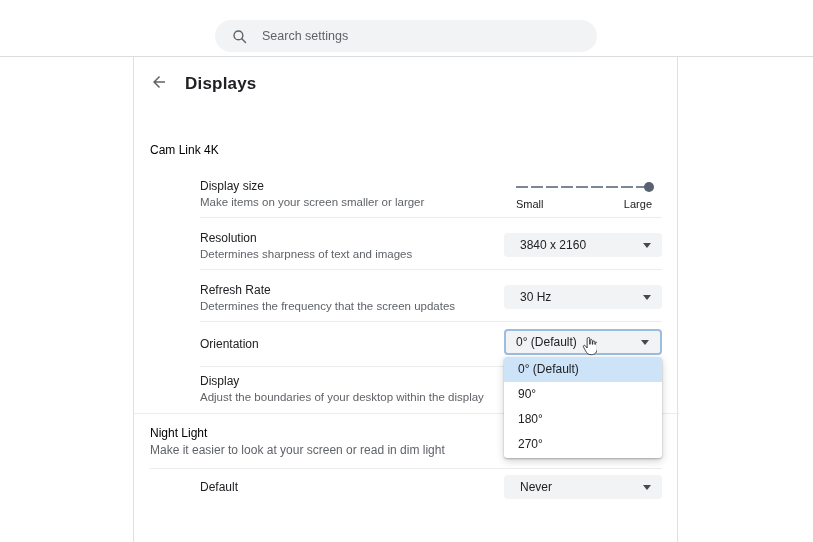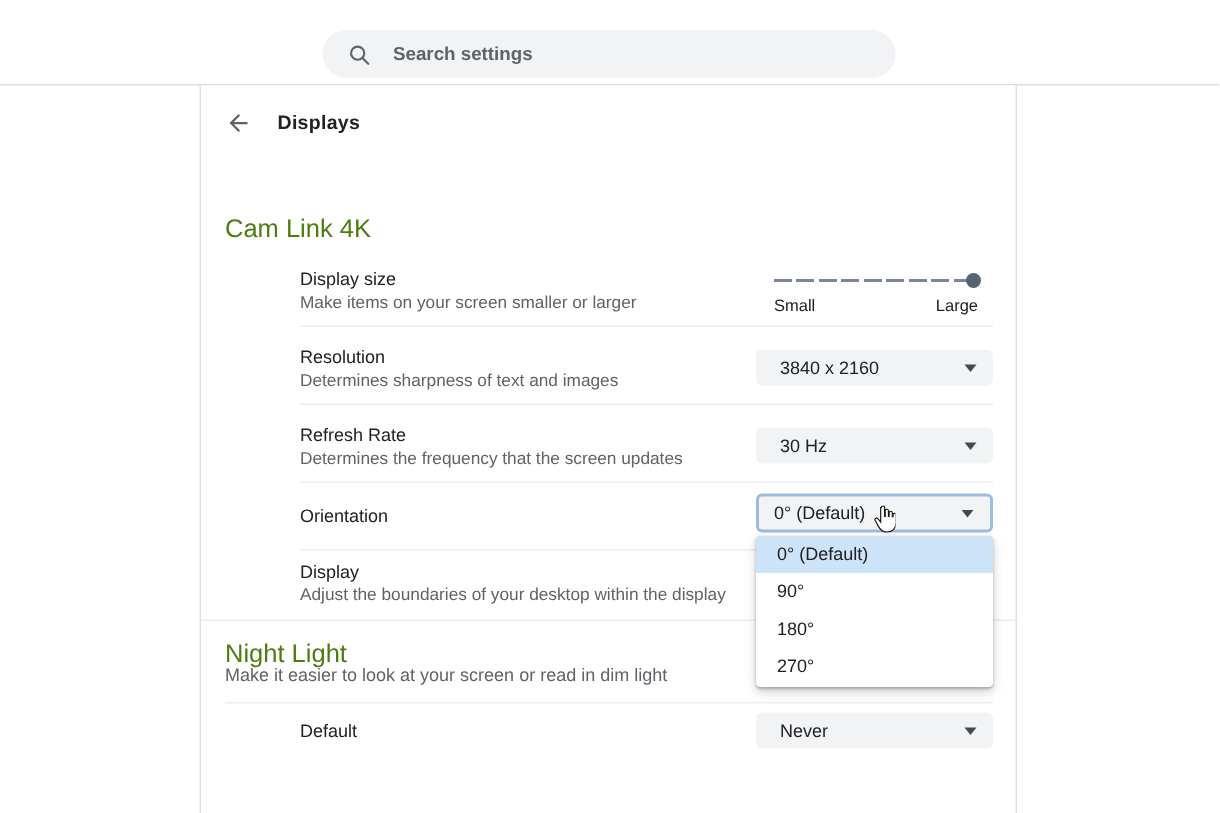--- a/index.html
+++ b/index.html
@@ -8,21 +8,21 @@
     font-family:"Liberation Sans", sans-serif;
     background:#ffffff;
     color:#202124;
     overflow:hidden;
   }
   .screen { position:relative; width:813px; height:542px; background:#fff; }
 
   
   .topbar {
     position:absolute; left:0; top:0; width:813px; height:57px;
-    background:#fff; border-bottom:1px solid #dadce0;font-weight:bold;
+    background:#fff; border-bottom:1px solid #dadce0;
   }
   .search-pill {
     position:absolute; left:215px; top:20px; width:382px; height:32px;
     background:#f1f3f4; border-radius:16px;
     display:flex; align-items:center; gap:14px; padding-left:16px;
     cursor:text;
   }
   .search-pill .ph { font-size:12.5px; color:#5f6368; }
 
   
@@ -31,23 +31,23 @@
     background:#fff;
     border-left:1px solid #e0e0e0; border-right:1px solid #e0e0e0;
   }
   .back-btn {
     position:absolute; left:14px; top:14px; width:22px; height:22px;
     background:none; border:none; cursor:pointer; padding:0;
     display:flex; align-items:center; justify-content:center;
   }
   .page-title {
     position:absolute; left:51px; top:17px;
-    font-size:13px; font-weight:700; letter-spacing:.2px; color:#202124;
+    font-size:17px; font-weight:700; letter-spacing:.2px; color:#202124;
   }
-  .section-heading { position:absolute; left:16px; font-size:17px; color:#4d7c0f; }
+  .section-heading { position:absolute; left:16px; font-size:12px; color:#000000; }
   .section-sub     { position:absolute; left:16px; font-size:12px; color:#5f6368; }
 
   .row-label { position:absolute; left:66px; font-size:12px; color:#202124; }
   .row-sub   { position:absolute; left:66px; font-size:11.5px; color:#5f6368; }
 
   .sep { position:absolute; height:1px; background:#ececec; }
 
   
   .select {
     position:absolute; left:370px; width:158px; height:24px;

